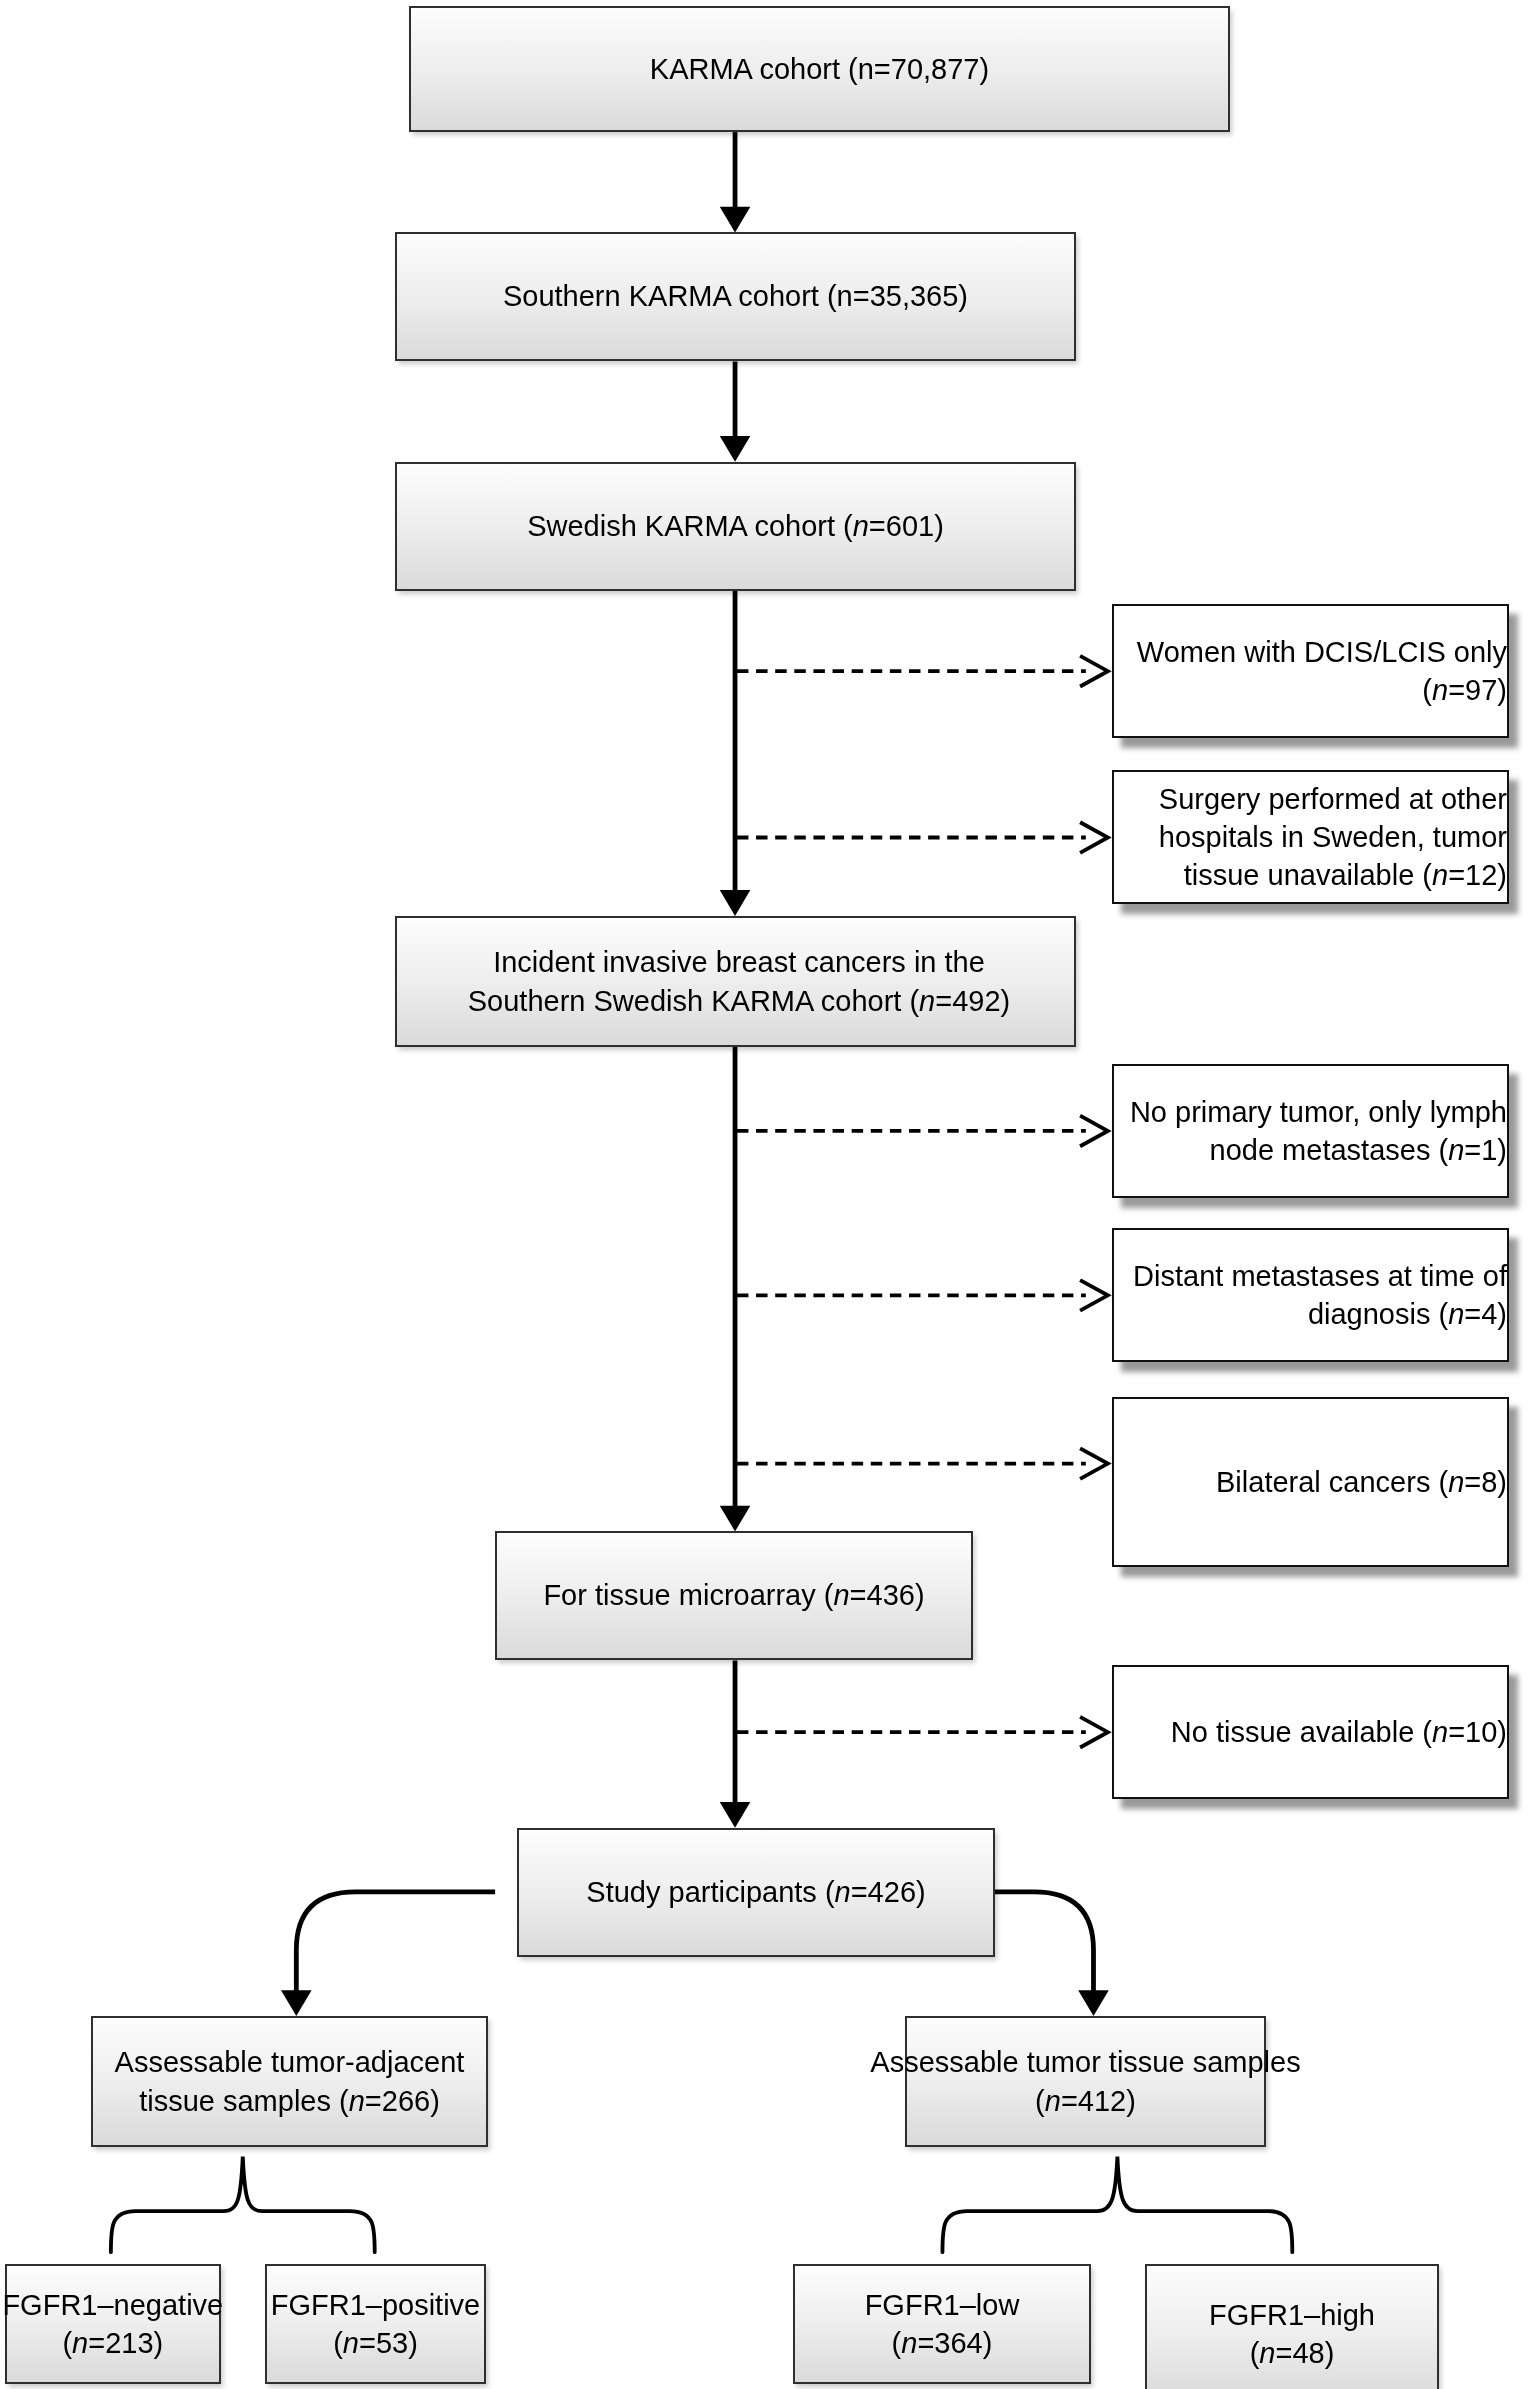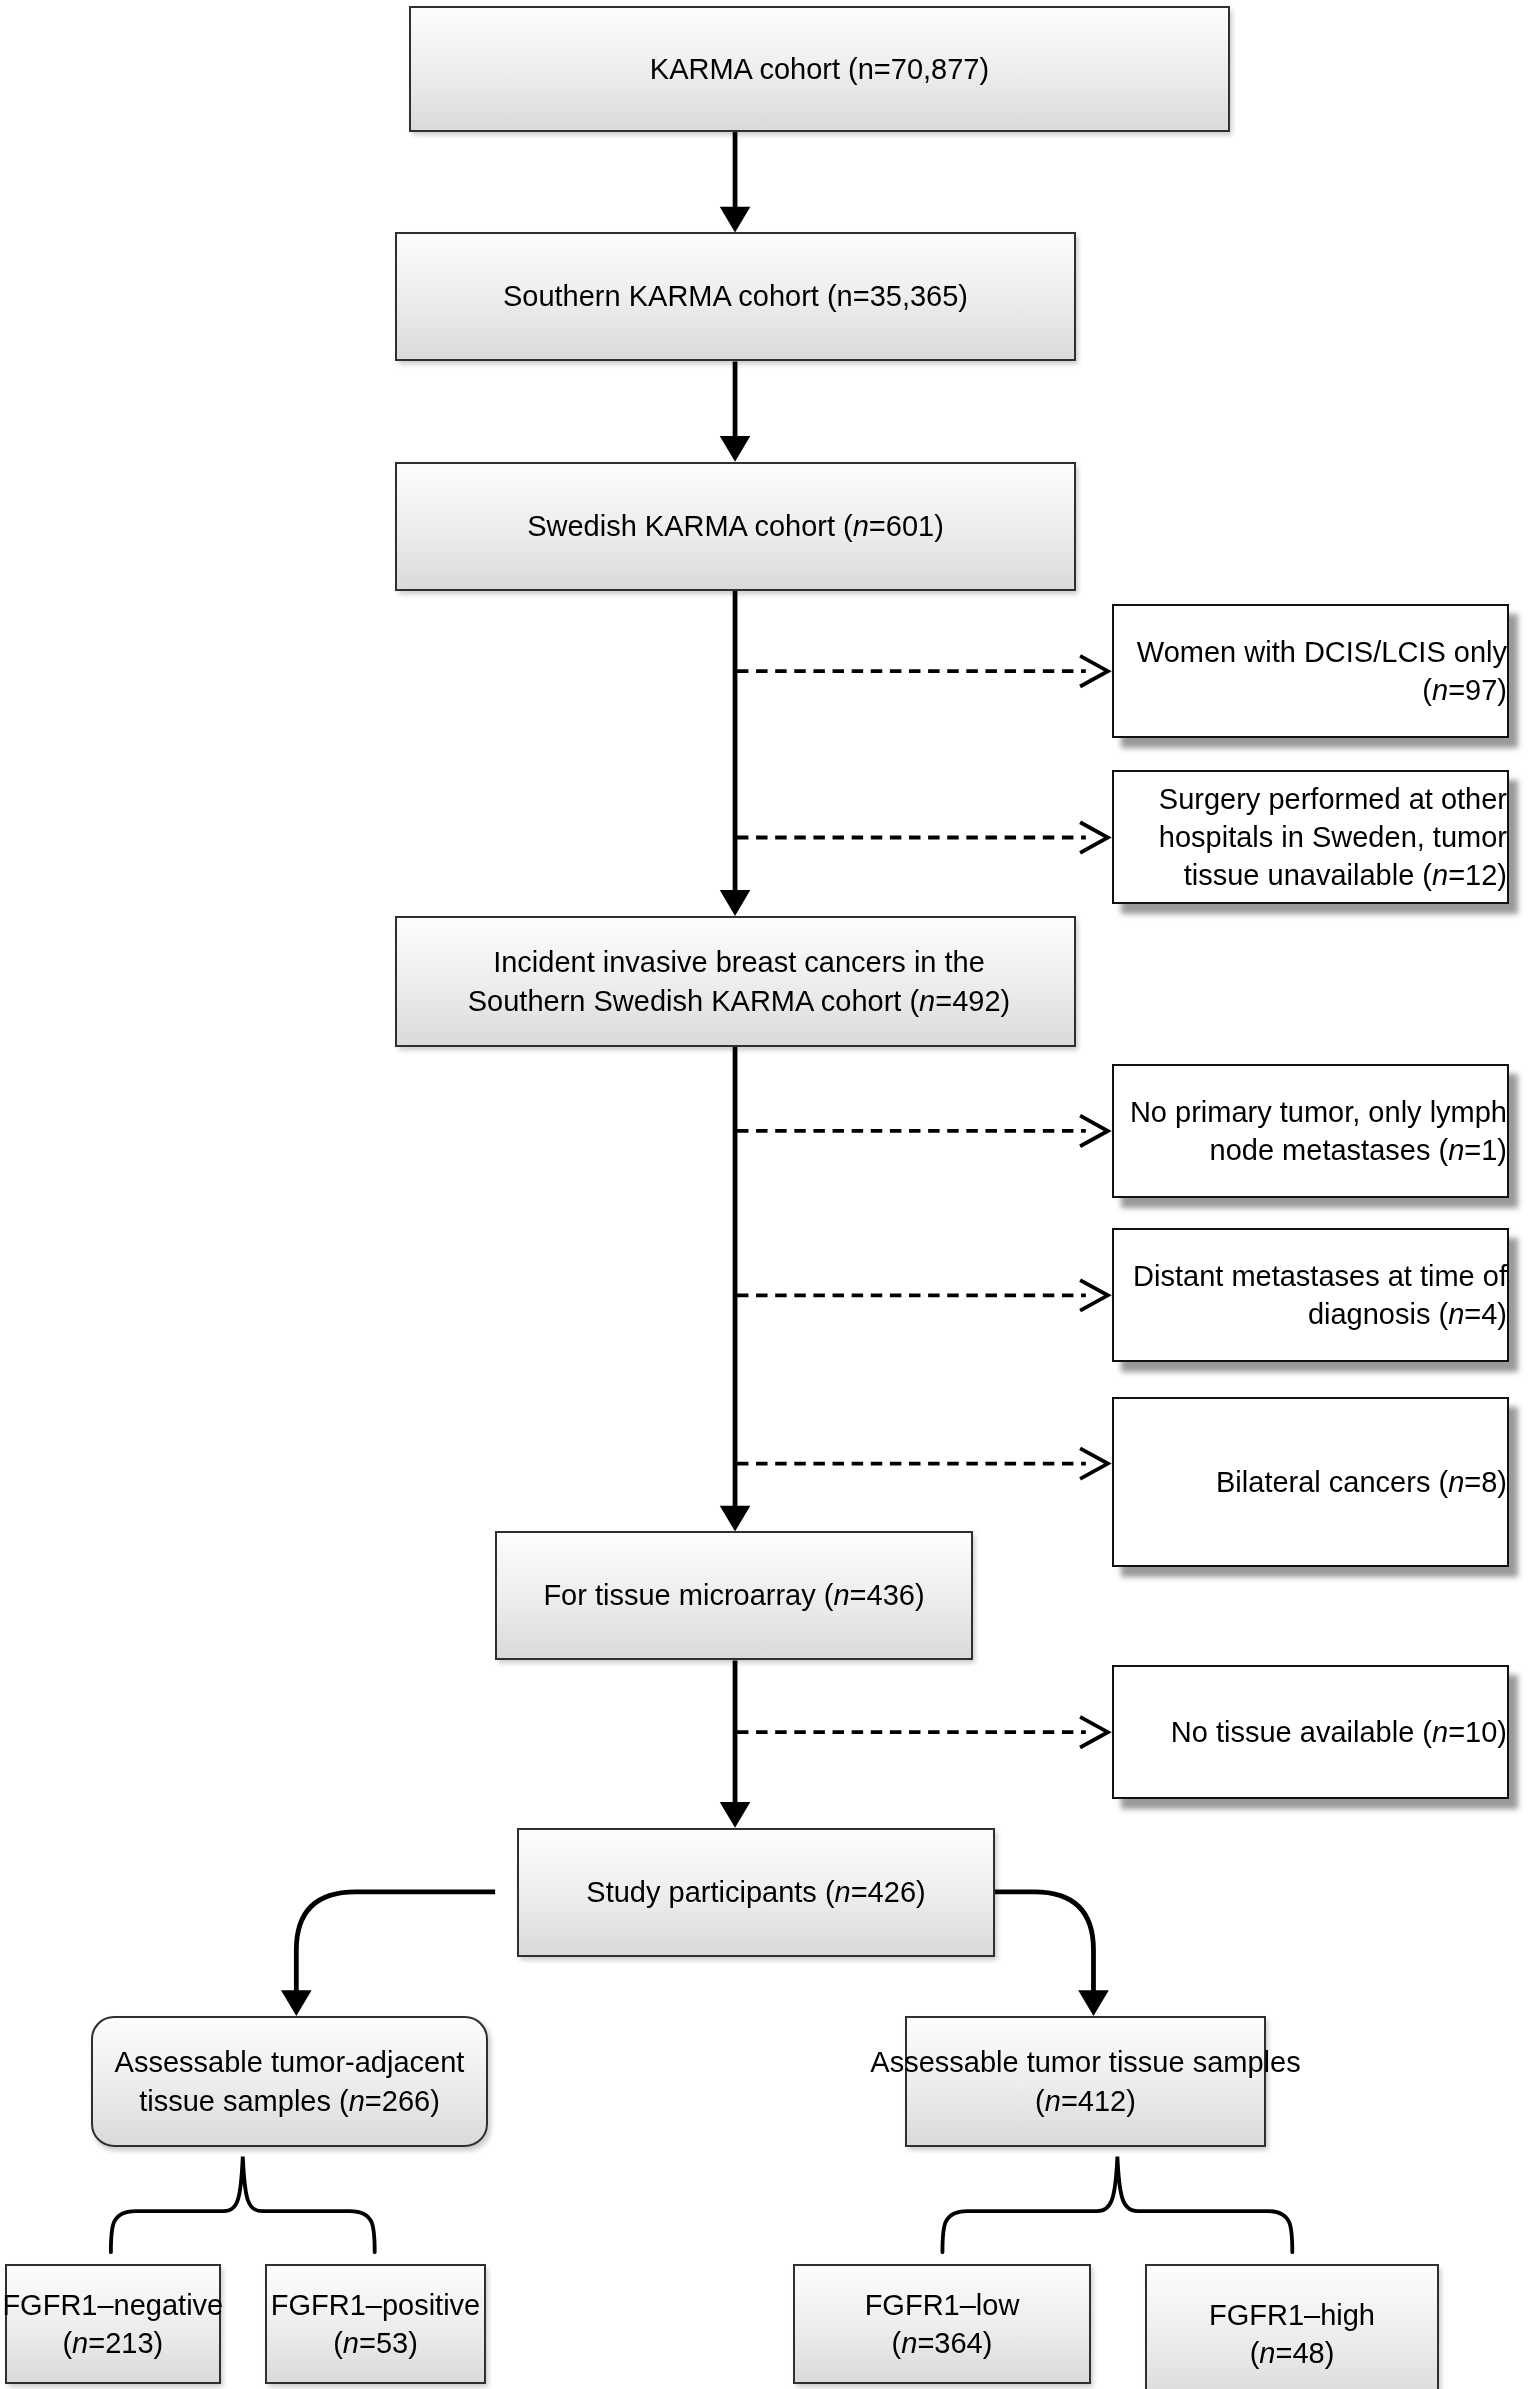--- a/index.html
+++ b/index.html
@@ -146,21 +146,21 @@
       <div class="box exclusion" style="left: 1112px; top: 1228px; width: 397px; height: 134px;">
         <div class="ln"><span>Distant metastases at time of</span></div>
         <div class="ln"><span>diagnosis (</span><i>n</i><span>=4)</span></div>
       </div>
       <div class="box exclusion" style="left: 1112px; top: 1397px; width: 397px; height: 170px;">
         <div class="ln"><span>Bilateral cancers (</span><i>n</i><span>=8)</span></div>
       </div>
       <div class="box exclusion" style="left: 1112px; top: 1665px; width: 397px; height: 134px;">
         <div class="ln"><span>No tissue available (</span><i>n</i><span>=10)</span></div>
       </div>
-      <div class="box stage" style="left: 91px; top: 2016px; width: 397px; height: 131px; border-radius: 23px;">
+      <div class="box stage" style="left: 91px; top: 2016px; width: 397px; height: 131px;">
         <div class="ln"><span>Assessable tumor-adjacent</span></div>
         <div class="ln"><span>tissue samples (</span><i>n</i><span>=266)</span></div>
       </div>
       <div class="box stage" style="left: 905px; top: 2016px; width: 361px; height: 131px;">
         <div class="ln"><span>Assessable tumor tissue samples</span></div>
         <div class="ln"><span>(</span><i>n</i><span>=412)</span></div>
       </div>
       <div class="box stage" style="left: 4.8px; top: 2264px; width: 216px; height: 120px;">
         <div class="ln"><span>FGFR1–negative</span></div>
         <div class="ln"><span>(</span><i>n</i><span>=213)</span></div>

